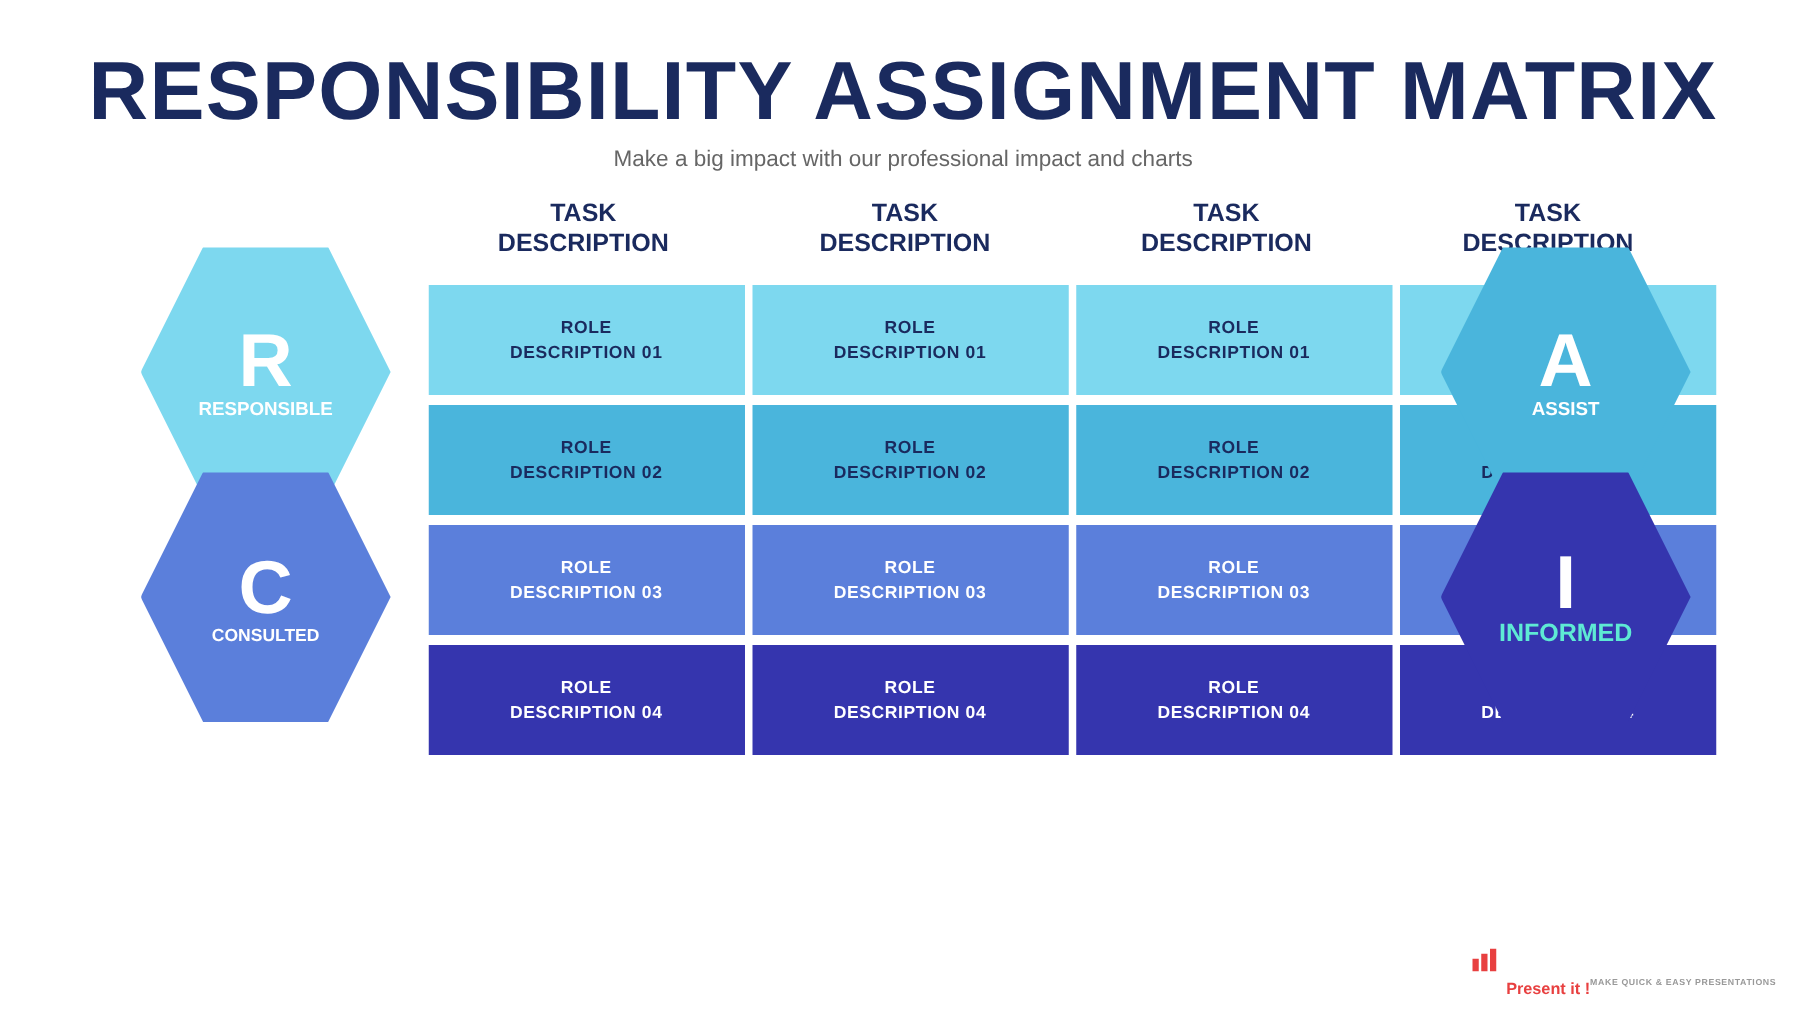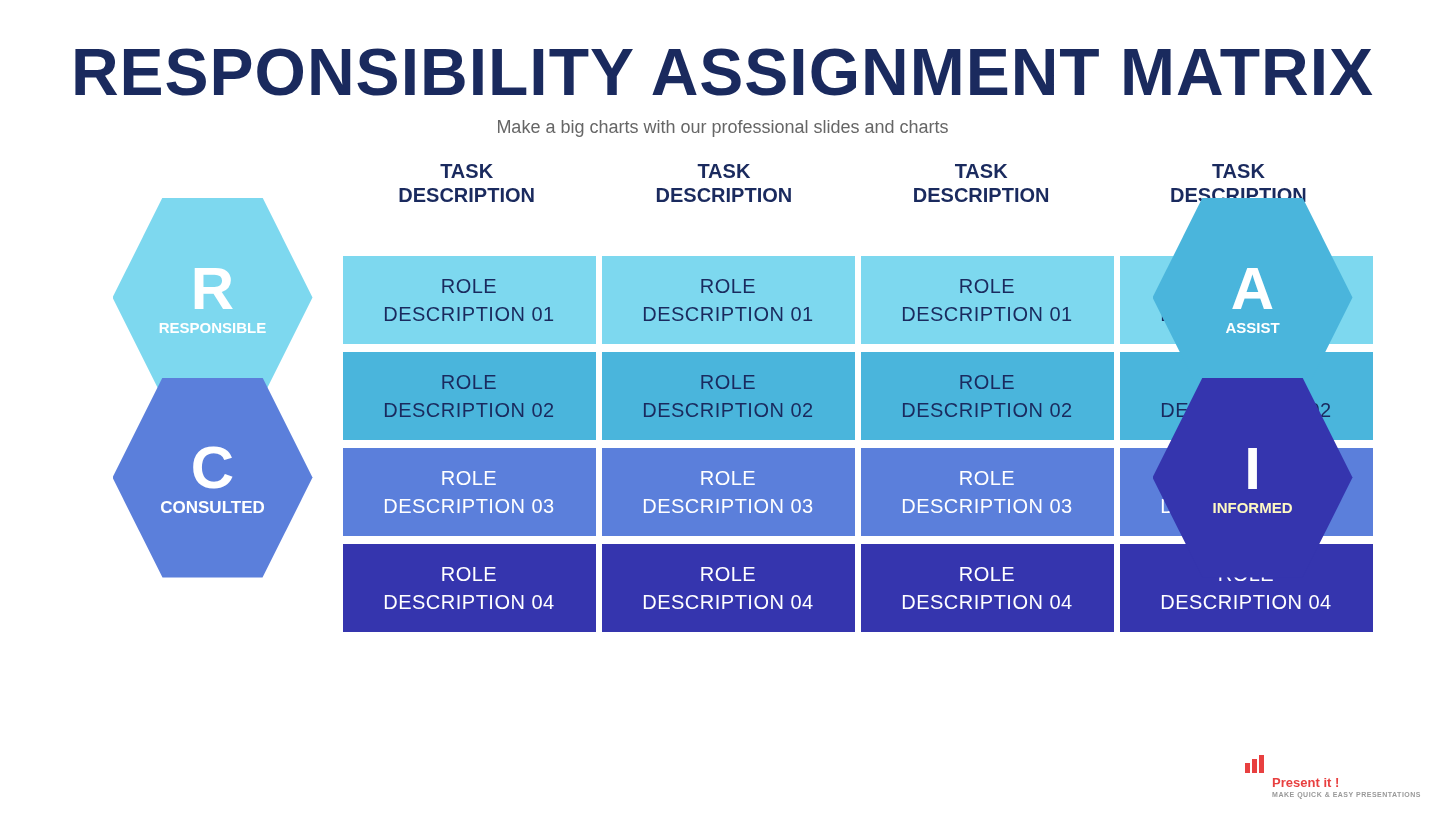--- a/index.html
+++ b/index.html
@@ -97,26 +97,25 @@
       flex: 1;
     }
 
     .cells-group .cell {
       flex: 1;
       height: 88px;
       display: flex;
       align-items: center;
       justify-content: center;
       text-align: center;
-      font-weight: 400;
-      font-size: 20px;
+      font-weight: 700;
+      font-size: 14px;
       text-transform: uppercase;
       letter-spacing: 0.5px;
       line-height: 1.4;
-      margin-top: 28px;
     }
 
     
     .task-header-row {
       display: flex;
       height: 70px;
       margin-bottom: 8px;
     }
 
     .task-header-row .spacer {
@@ -145,21 +144,21 @@
     }
 
   </style>
 </head>
 <body>
 
 <div class="page-container">
 
   <div class="header">
     <h1 class="main-title">RESPONSIBILITY ASSIGNMENT MATRIX</h1>
-    <p class="subtitle">Make a big charts with our professional slides and charts</p>
+    <p class="subtitle">Make a big impact with our professional impact and charts</p>
   </div>
 
   <div style="position:relative; width:1300px; flex:1;">
 
     <div class="task-header-row">
       <div class="spacer"></div>
       <div class="task-headers-group">
         <div class="task-hdr">
           <div><span>TASK</span><br><span>DESCRIPTION</span></div>
         </div>
@@ -221,44 +220,44 @@
 
     <div style="position:absolute; left:10px; top:60px; width:260px; height:360px;">
 
       <div style="position:absolute; top:-10px; left:30px; width:200px; height:200px; clip-path:polygon(25% 0%, 75% 0%, 100% 50%, 75% 100%, 25% 100%, 0% 50%); background:#7dd8ef; display:flex; flex-direction:column; align-items:center; justify-content:center;">
         <span style="font-size:60px; font-weight:900; color:white; line-height:1;">R</span>
         <span style="font-size:15px; font-weight:800; color:white; text-transform:uppercase;">RESPONSIBLE</span>
       </div>
 
       <div style="position:absolute; top:170px; left:30px; width:200px; height:200px; clip-path:polygon(25% 0%, 75% 0%, 100% 50%, 75% 100%, 25% 100%, 0% 50%); background:#5b7fdb; display:flex; flex-direction:column; align-items:center; justify-content:center;">
         <span style="font-size:60px; font-weight:900; color:white; line-height:1;">C</span>
-        <span style="font-size:17px; font-weight:800; color:white; text-transform:uppercase;">CONSULTED</span>
+        <span style="font-size:14px; font-weight:800; color:white; text-transform:uppercase;">CONSULTED</span>
       </div>
     </div>
 
     <div style="position:absolute; right:-10px; top:60px; width:260px; height:360px;">
 
       <div style="position:absolute; top:-10px; right:30px; width:200px; height:200px; clip-path:polygon(25% 0%, 75% 0%, 100% 50%, 75% 100%, 25% 100%, 0% 50%); background:#4ab5dc; display:flex; flex-direction:column; align-items:center; justify-content:center;">
         <span style="font-size:60px; font-weight:900; color:white; line-height:1;">A</span>
         <span style="font-size:15px; font-weight:800; color:white; text-transform:uppercase;">ASSIST</span>
       </div>
 
       <div style="position:absolute; top:170px; right:30px; width:200px; height:200px; clip-path:polygon(25% 0%, 75% 0%, 100% 50%, 75% 100%, 25% 100%, 0% 50%); background:#3535ae; display:flex; flex-direction:column; align-items:center; justify-content:center;">
         <span style="font-size:60px; font-weight:900; color:white; line-height:1;">I</span>
-        <span style="font-size:15px; font-weight:800; color:#fef9c3; text-transform:uppercase;">INFORMED</span>
+        <span style="font-size:20px; font-weight:800; color:#5eead4; text-transform:uppercase;">INFORMED</span>
       </div>
     </div>
 
   </div>
 
   <div class="branding" style="position:absolute; bottom:14px; right:24px;">
     <div style="display:flex; align-items:flex-end; gap:2px; margin-right:4px;">
       <div style="width:5px; height:10px; background:#e84040;"></div>
       <div style="width:5px; height:14px; background:#e84040;"></div>
       <div style="width:5px; height:18px; background:#e84040;"></div>
     </div>
-    <div style="display:flex; flex-direction:column; line-height:1.2;margin-top:46px;">
+    <div style="display:flex; flex-direction:row; line-height:1.2;margin-top:46px;">
       <span style="font-size:13px; font-weight:900; color:#e84040;">Present it !</span>
       <span style="font-size:7px; font-weight:600; color:#999; letter-spacing:0.5px;">MAKE QUICK &amp; EASY PRESENTATIONS</span>
     </div>
   </div>
 
 </div>
 
 </body></html>

